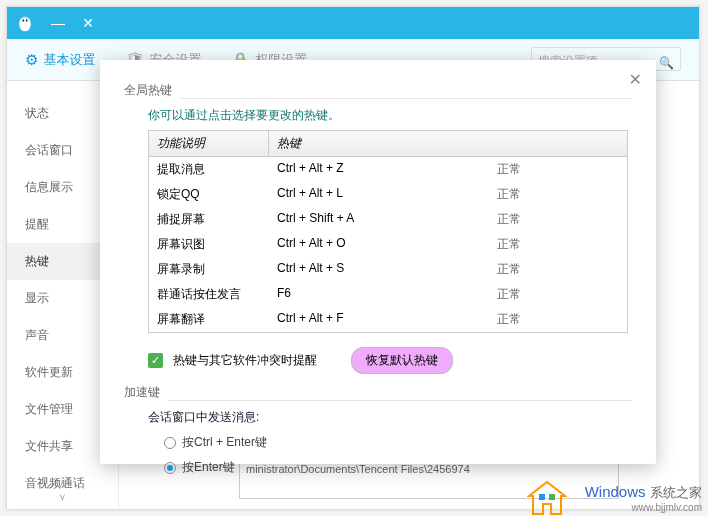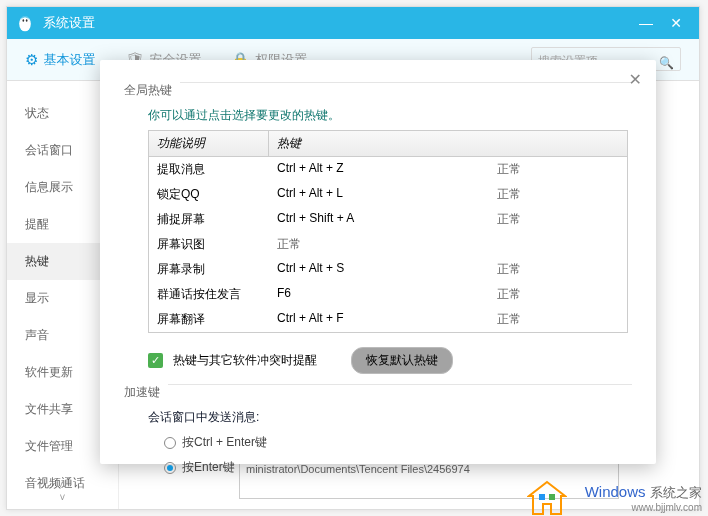--- a/index.html
+++ b/index.html
@@ -24,39 +24,39 @@
 .sidebar .item.active { background: #f1f1f1; color: #333; }
 .sidebar .scroll-arrows { position: absolute; bottom: 6px; left: 0; right: 0; display: flex; flex-direction: column; align-items: center; gap: 2px; color: #999; font-size: 10px; }
 
 .content { flex: 1; padding: 18px 20px; font-size: 12px; color: #555; overflow: hidden; position: relative; }
 .path-bar { position: absolute; bottom: 10px; left: 120px; right: 80px; height: 39px; border: 1px solid #ccc; padding: 2px 6px; font-size: 11px; color: #666; white-space: nowrap; overflow: hidden; margin-top: 12px; }
 .rname-char { position: absolute; right: 50px; bottom: 150px; font-size: 12px; color: #555; }
 
 
 .dialog { position: absolute; top: 60px; left: 100px; width: 556px; height: 404px; background: #fff; box-shadow: 0 4px 20px rgba(0,0,0,0.25); border-radius: 2px; padding: 14px 24px 18px 24px; }
 .dialog .close { position: absolute; top: 10px; right: 14px; font-size: 16px; color: #888; cursor: pointer; }
-.section-hd { display: flex; align-items: flex-start; font-size: 12px; color: #666; margin-top: 8px; margin-bottom: 8px; }
+.section-hd { display: flex; align-items: flex-end; font-size: 12px; color: #666; margin-top: 8px; margin-bottom: 8px; }
 .section-hd .line { flex: 1; height: 1px; background: #e5e5e5; margin-left: 8px; }
 .hint { font-size: 12px; color: #0f766e; margin: 6px 0 6px 24px; }
 
 .hk-table { margin-left: 24px; width: 480px; border: 1px solid #ccc; }
 .hk-head { display: flex; background: linear-gradient(#f8f8f8,#ececec); border-bottom: 1px solid #ccc; font-size: 12px; }
 .hk-head .c { padding: 4px 8px; font-style: italic; }
 .hk-head .c1 { width: 120px; border-right: 1px solid #ccc; }
 .hk-head .c2 { flex: 1; }
 .hk-body { background: #fff; }
 .hk-row { display: flex; font-size: 12px; padding: 2px 0; }
 .hk-row .c { padding: 2px 8px; }
 .hk-row .c1 { width: 120px; }
 .hk-row .c2 { width: 220px; }
 .hk-row .c3 { width: 80px; text-align: left; color: #666; }
 
 .check-row { margin: 14px 0 10px 24px; display: flex; align-items: center; gap: 10px; font-size: 12px; }
 .check-row .chk { width: 15px; height: 15px; background: #4caf50; color: #fff; display: flex; align-items: center; justify-content: center; font-size: 11px; border-radius: 2px; }
-.restore-btn { margin-left: 24px; padding: 4px 14px; font-size: 12px; border: 1px solid #bbb; background: #a3a3a3; border-radius: 12px; cursor: pointer; }
+.restore-btn { margin-left: 24px; padding: 4px 14px; font-size: 12px; border: 1px solid #bbb; background: #f0abfc; border-radius: 12px; cursor: pointer; }
 
 .accel-sub { margin-left: 24px; font-size: 12px; color: #0f172a; margin-top: 6px; }
 .radio-row { margin-left: 40px; font-size: 12px; color: #444; margin-top: 8px; display: flex; align-items: center; gap: 6px; text-align: center; }
 .radio { width: 12px; height: 12px; border: 1px solid #888; border-radius: 50%; display: inline-flex; align-items: center; justify-content: center; }
 .radio.inner::after { content: ""; width: 6px; height: 6px; background: #1296db; border-radius: 50%; }
 
 
 .watermark { position: absolute; right: 6px; bottom: 0; display: flex; align-items: center; gap: 18px; }
 .watermark .house { width: 40px; height: 36px; }
 .watermark .wm-text { font-size: 15px; color: #3366cc; }
@@ -69,21 +69,20 @@
   <div class="titlebar">
     <span class="logo">
       <svg viewBox="0 0 24 24" width="20" height="20">
           <ellipse cx="12" cy="13" rx="7" ry="9" fill="#fff"></ellipse>
           <ellipse cx="12" cy="10" rx="5" ry="6" fill="#29b6e6"></ellipse>
           <ellipse cx="12" cy="13" rx="6" ry="8" fill="#fff"></ellipse>
           <ellipse cx="10" cy="9" rx="1" ry="1.5" fill="#333"></ellipse>
           <ellipse cx="14" cy="9" rx="1" ry="1.5" fill="#333"></ellipse>
         </svg>
     </span>
-    <span class="title">系统设置</span>
     <span class="win-btn">—</span>
     <span class="win-btn">✕</span>
   </div>
 
   <div class="tabbar">
     <div class="tab active">
       <span class="t-icon">⚙</span>
       <span>基本设置</span>
     </div>
     <div class="tab">
@@ -103,22 +102,22 @@
   <div class="body">
     <div class="sidebar">
       <div class="item"><span>状态</span></div>
       <div class="item"><span>会话窗口</span></div>
       <div class="item"><span>信息展示</span></div>
       <div class="item"><span>提醒</span></div>
       <div class="item active"><span>热键</span></div>
       <div class="item"><span>显示</span></div>
       <div class="item"><span>声音</span></div>
       <div class="item"><span>软件更新</span></div>
+      <div class="item"><span>文件管理</span></div>
       <div class="item"><span>文件共享</span></div>
-      <div class="item"><span>文件管理</span></div>
       <div class="item"><span>音视频通话</span></div>
       <div class="scroll-arrows">
         <span>˄</span>
         <span>˅</span>
       </div>
     </div>
 
     <div class="content">
       <span class="rname-char">龙</span>
       <div class="path-bar"><span>ministrator\Documents\Tencent Files\2456974</span></div>
@@ -151,20 +150,21 @@
           <div class="c c2">Ctrl + Alt + L</div>
           <div class="c c3">正常</div>
         </div>
         <div class="hk-row">
           <div class="c c1">捕捉屏幕</div>
           <div class="c c2">Ctrl + Shift + A</div>
           <div class="c c3">正常</div>
         </div>
         <div class="hk-row">
           <div class="c c1">屏幕识图</div>
+          <div class="c c2">Ctrl + Alt + O</div>
           <div class="c c3">正常</div>
         </div>
         <div class="hk-row">
           <div class="c c1">屏幕录制</div>
           <div class="c c2">Ctrl + Alt + S</div>
           <div class="c c3">正常</div>
         </div>
         <div class="hk-row">
           <div class="c c1">群通话按住发言</div>
           <div class="c c2">F6</div>

